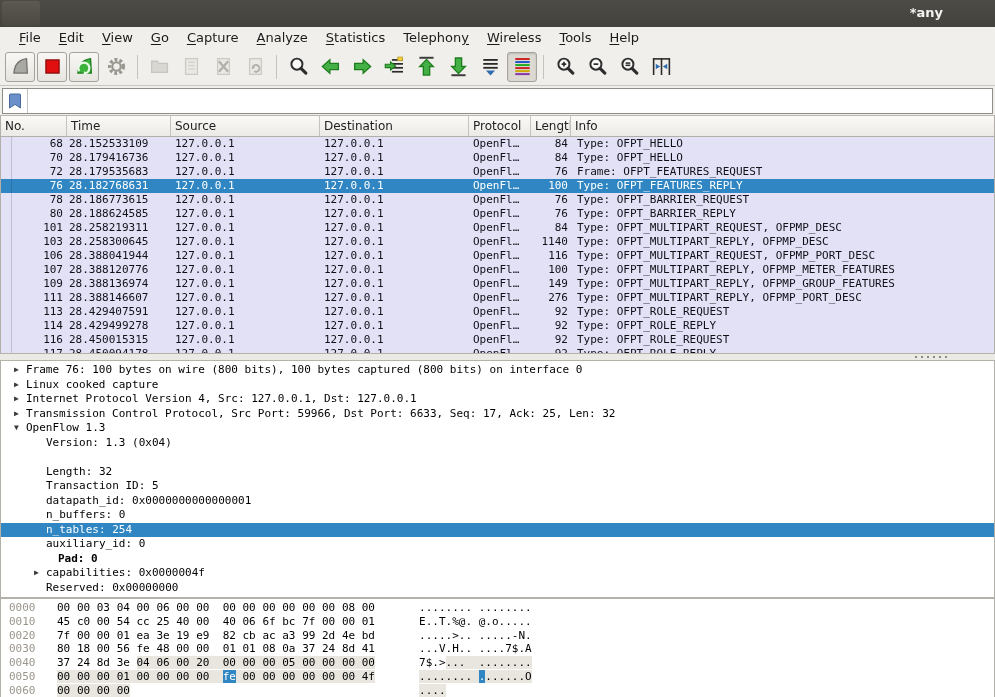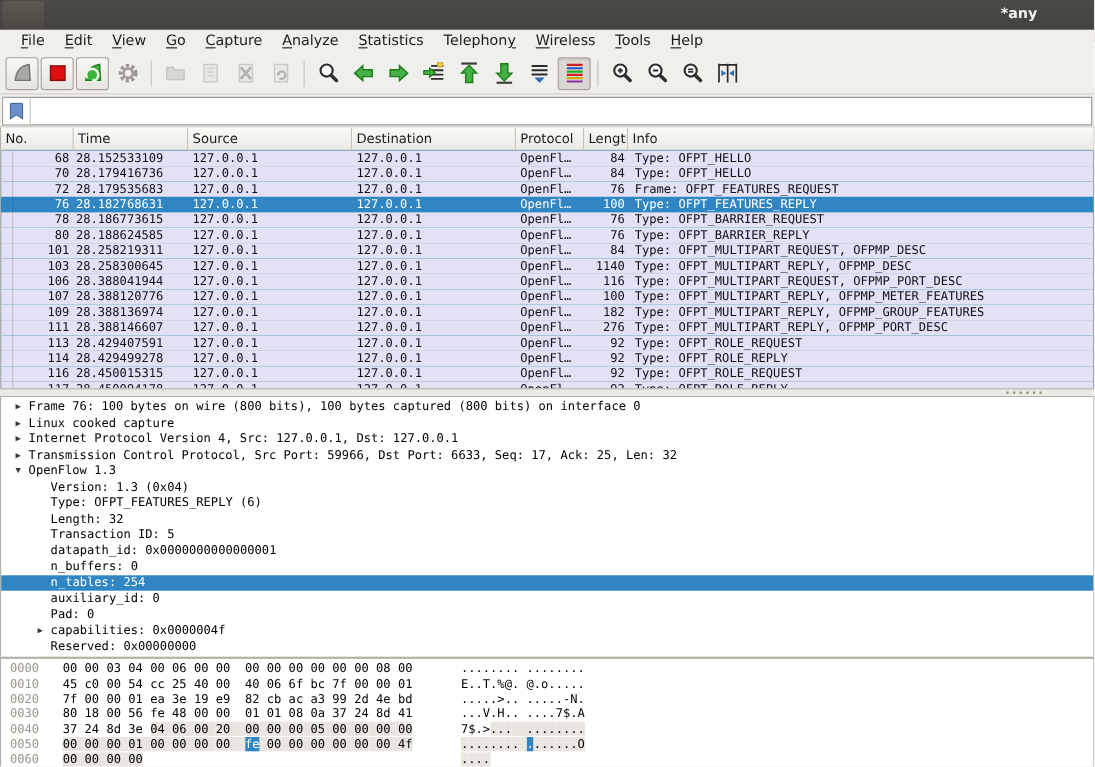--- a/index.html
+++ b/index.html
@@ -410,21 +410,21 @@
           <span class="c-proto">OpenFl…</span>
           <span class="c-len">100</span>
           <span class="c-info">Type: OFPT_MULTIPART_REPLY, OFPMP_METER_FEATURES</span>
         </div>
         <div class="prow">
           <span class="c-no">109</span>
           <span class="c-time">28.388136974</span>
           <span class="c-src">127.0.0.1</span>
           <span class="c-dst">127.0.0.1</span>
           <span class="c-proto">OpenFl…</span>
-          <span class="c-len">182</span>
+          <span class="c-len">149</span>
           <span class="c-info">Type: OFPT_MULTIPART_REPLY, OFPMP_GROUP_FEATURES</span>
         </div>
         <div class="prow">
           <span class="c-no">111</span>
           <span class="c-time">28.388146607</span>
           <span class="c-src">127.0.0.1</span>
           <span class="c-dst">127.0.0.1</span>
           <span class="c-proto">OpenFl…</span>
           <span class="c-len">276</span>
           <span class="c-info">Type: OFPT_MULTIPART_REPLY, OFPMP_PORT_DESC</span>
@@ -499,21 +499,20 @@
       <div class="dline" style="padding-left: 8px;">
         <span class="dexp">▼</span>
         <span class="dtext">OpenFlow 1.3</span>
       </div>
       <div class="dline" style="padding-left: 28px;">
         <span class="dexp"></span>
         <span class="dtext">Version: 1.3 (0x04)</span>
       </div>
       <div class="dline" style="padding-left: 28px;">
         <span class="dexp"></span>
-        <span class="dtext">Type: OFPT_FEATURES_REPLY (6)</span>
       </div>
       <div class="dline" style="padding-left: 28px;">
         <span class="dexp"></span>
         <span class="dtext">Length: 32</span>
       </div>
       <div class="dline" style="padding-left: 28px;">
         <span class="dexp"></span>
         <span class="dtext">Transaction ID: 5</span>
       </div>
       <div class="dline" style="padding-left: 28px;">
@@ -525,21 +524,21 @@
         <span class="dtext">n_buffers: 0</span>
       </div>
       <div class="dline selected" style="padding-left: 28px;">
         <span class="dexp"></span>
         <span class="dtext">n_tables: 254</span>
       </div>
       <div class="dline" style="padding-left: 28px;">
         <span class="dexp"></span>
         <span class="dtext">auxiliary_id: 0</span>
       </div>
-      <div class="dline" style="padding-left: 28px;">
+      <div class="dline" style="padding-left: 40px; font-weight: bold;">
         <span class="dexp"></span>
         <span class="dtext">Pad: 0</span>
       </div>
       <div class="dline" style="padding-left: 28px;">
         <span class="dexp">▶</span>
         <span class="dtext">capabilities: 0x0000004f</span>
       </div>
       <div class="dline" style="padding-left: 28px;">
         <span class="dexp"></span>
         <span class="dtext">Reserved: 0x00000000</span>

